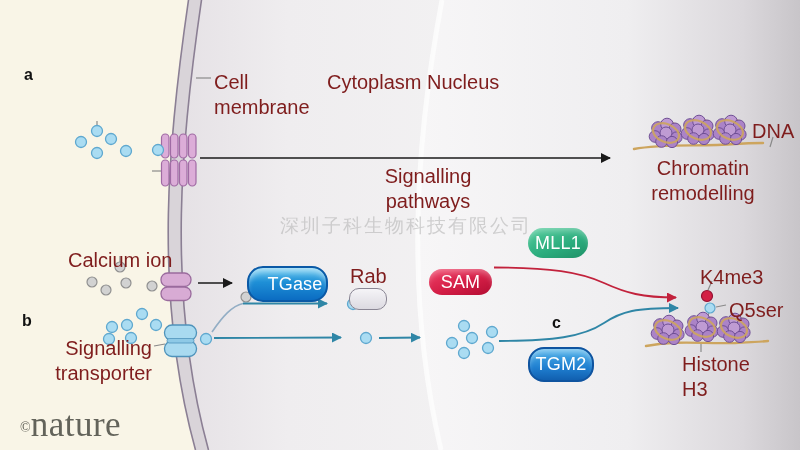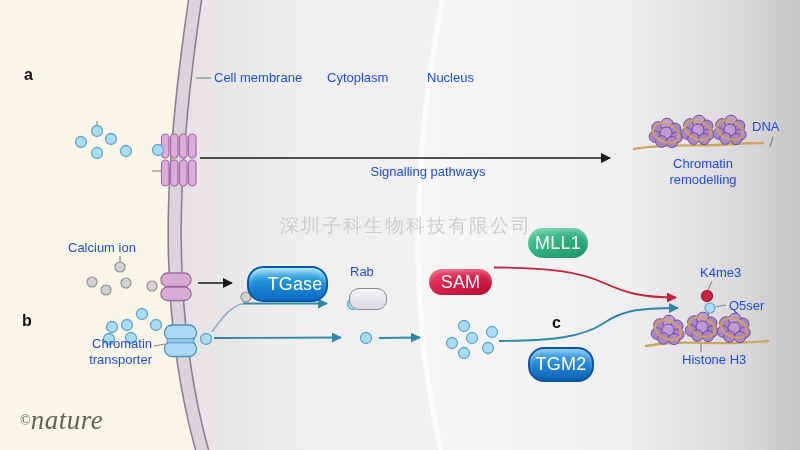--- a/index.html
+++ b/index.html
@@ -1,19 +1,19 @@
 <!DOCTYPE html>
 <html><head>
 <meta charset="utf-8">
 <style>
   html,body{margin:0;padding:0;background:#ffffff;}
   .stage{position:relative;width:800px;height:450px;overflow:hidden;background:#f9f5e7;
          font-family:"Liberation Sans",sans-serif;}
   .gfx{position:absolute;left:0;top:0;}
-  .lbl{position:absolute;font-size:13px;color:#1d4ed8;line-height:1.24;}
+  .lbl{position:absolute;font-size:20px;color:#7f1d1d;line-height:1.24;}
   .right{text-align:right}
   .center{text-align:center}
   .panel{position:absolute;font-weight:700;font-size:16px;color:#111;}
   .pill{position:absolute;display:flex;align-items:center;justify-content:center;
         color:#fff;font-size:18px;font-weight:400;letter-spacing:.2px;}
   .pill-tgase{left:247px;top:266px;width:62px;height:32px;border-radius:16px;
         background:linear-gradient(180deg,#5ec4ef 0%,#1e8fd6 45%,#0b6cc2 100%);
         border:2px solid #0a59a6;box-shadow:inset 0 7px 6px -3px rgba(255,255,255,.55);padding-left:15px;}
   .pill-sam{left:429px;top:269px;width:63px;height:26px;border-radius:16px;
         background:linear-gradient(160deg,#ef4066 0%,#d41e46 55%,#b30d33 100%);
@@ -23,21 +23,21 @@
         box-shadow:inset 0 6px 6px -3px rgba(255,255,255,.35);}
   .pill-tgm2{left:528px;top:347px;width:62px;height:31px;border-radius:16px;
         background:linear-gradient(180deg,#4fb2ea 0%,#1f7fd0 60%,#1160b0 100%);
         border:2px solid #0f54a0;box-shadow:inset 0 6px 6px -3px rgba(255,255,255,.45);}
   .pill-rab{left:349px;top:288px;width:36px;height:20px;border-radius:10px;
         background:linear-gradient(180deg,#f5f4f7,#dcdae1);border:1.5px solid #8a8694;}
   .watermark{position:absolute;left:280px;top:213px;font-size:19px;letter-spacing:2px;
         color:#b6b6b6;opacity:.6;}
   .brand{position:absolute;left:20px;top:405px;color:#63635a;font-family:"Liberation Serif",serif;}
   .brand .c{font-size:14px;vertical-align:4px;}
-  .brand .n{font-size:27px;letter-spacing:.5px;font-style:italic;}
+  .brand .n{font-size:35px;letter-spacing:.5px;}
 </style>
 </head>
 <body>
 
 <div class="stage">
 
   <svg class="gfx" width="800" height="450" viewBox="0 0 800 450">
     <defs>
       <linearGradient id="cellG" x1="0" y1="0" x2="1" y2="0">
         <stop offset="0" stop-color="#e5e1e5"></stop>
@@ -206,22 +206,22 @@
   <div class="panel" style="left:24px;top:66px;">a</div>
   <div class="panel" style="left:22px;top:312px;">b</div>
   <div class="panel" style="left:552px;top:314px;">c</div>
 
   <div class="lbl" style="left:214px;top:70px;width:92px;">Cell membrane</div>
   <div class="lbl" style="left:327px;top:70px;">Cytoplasm</div>
   <div class="lbl" style="left:427px;top:70px;">Nucleus</div>
   <div class="lbl center" style="left:348px;top:164px;width:160px;">Signalling pathways</div>
   <div class="lbl" style="left:752px;top:119px;">DNA</div>
   <div class="lbl center" style="left:644px;top:156px;width:118px;">Chromatin remodelling</div>
-  <div class="lbl" style="left:68px;top:240px;text-align:right;">Calcium ion</div>
-  <div class="lbl right" style="left:53px;top:336px;width:99px;">Chromatin transporter</div>
+  <div class="lbl" style="left:68px;top:248px;text-align:right;">Calcium ion</div>
+  <div class="lbl right" style="left:53px;top:336px;width:99px;">Signalling transporter</div>
   <div class="lbl" style="left:350px;top:264px;">Rab</div>
   <div class="lbl" style="left:700px;top:265px;">K4me3</div>
   <div class="lbl" style="left:729px;top:298px;">Q5ser</div>
   <div class="lbl" style="left:682px;top:352px;width:95px;">Histone H3</div>
 
   <div class="pill pill-tgase">TGase</div>
   <div class="pill pill-rab"></div>
   <div class="pill pill-sam">SAM</div>
   <div class="pill pill-mll1">MLL1</div>
   <div class="pill pill-tgm2">TGM2</div>

